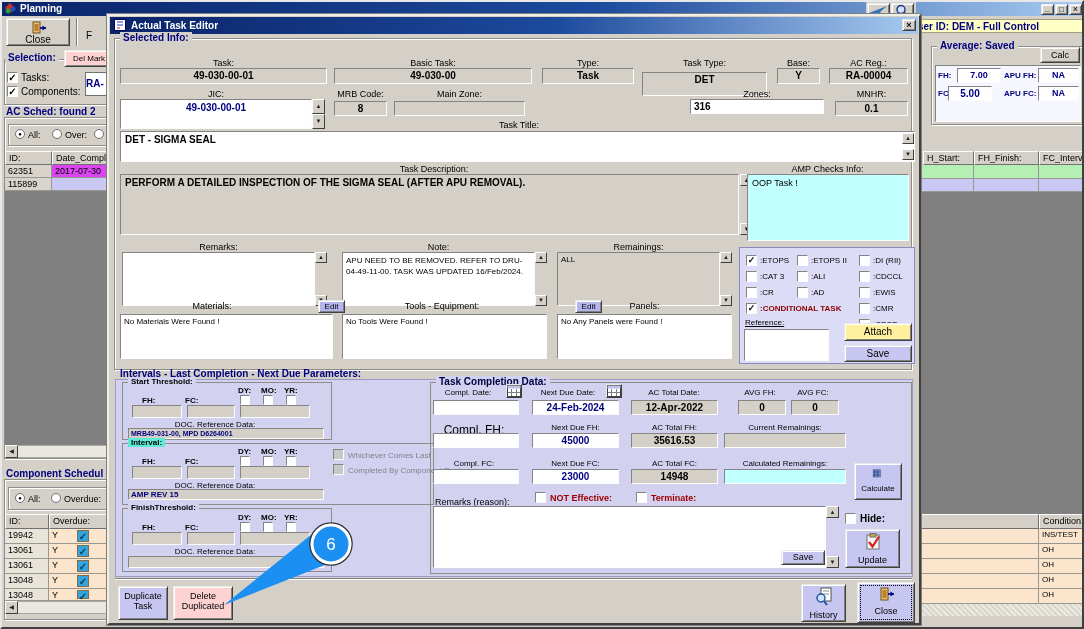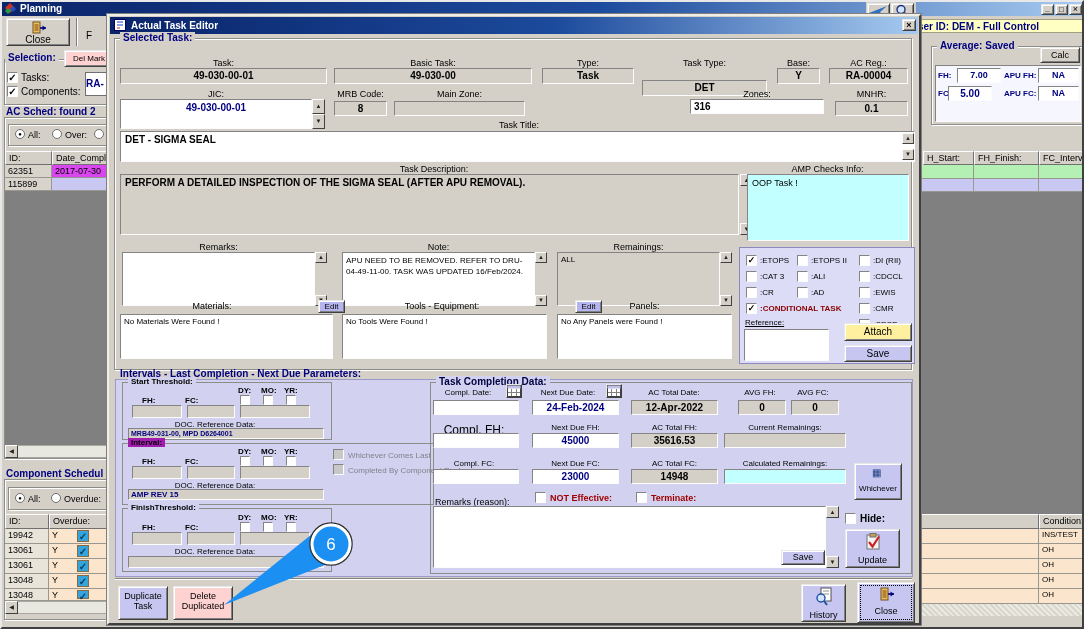--- a/index.html
+++ b/index.html
@@ -202,33 +202,33 @@
             <line x1="3" y1="3" x2="9" y2="3" stroke="#2040c0"></line>
             <line x1="3" y1="6" x2="9" y2="6" stroke="#2040c0"></line>
             <line x1="3" y1="9" x2="6" y2="9" stroke="#c03020"></line>
           </svg>
       </span>
       <span class="t" style="left:21px;top:3px;font-size:10px">Actual Task Editor</span>
     </div>
     <div class="t btn" style="left:793px;top:3px;width:14px;height:12px;font-size:9px;line-height:10px;font-weight:bold">×</div>
 
     <div class="t grp" style="left:5px;top:22px;width:798px;height:332px"></div>
-    <div class="t grplbl" style="left:11px;top:16px;font-size:10px">Selected Task:</div>
+    <div class="t grplbl" style="left:11px;top:16px;font-size:10px">Selected Info:</div>
 
     <div class="t lbl" style="left:11px;top:42px;width:207px">Task:</div>
     <div class="t lbl" style="left:225px;top:42px;width:198px">Basic Task:</div>
     <div class="t lbl" style="left:433px;top:42px;width:92px">Type:</div>
     <div class="t lbl" style="left:533px;top:42px;width:125px">Task Type:</div>
     <div class="t lbl" style="left:668px;top:42px;width:43px">Base:</div>
     <div class="t lbl" style="left:720px;top:42px;width:79px">AC Reg.:</div>
 
     <div class="t fld" style="left:11px;top:52px;width:207px;height:16px;line-height:14px">49-030-00-01</div>
     <div class="t fld" style="left:225px;top:52px;width:198px;height:16px;line-height:14px">49-030-00</div>
     <div class="t fld" style="left:433px;top:52px;width:92px;height:16px;line-height:14px">Task</div>
-    <div class="t fld" style="left:533px;top:64px;width:125px;height:16px;line-height:14px">DET</div>
+    <div class="t fld" style="left:533px;top:56px;width:125px;height:24px;line-height:14px">DET</div>
     <div class="t fld" style="left:668px;top:52px;width:43px;height:16px;line-height:14px">Y</div>
     <div class="t fld" style="left:720px;top:52px;width:79px;height:16px;line-height:14px">RA-00004</div>
 
     <div class="t lbl" style="left:11px;top:73px;width:192px">JIC:</div>
     <div class="t lbl" style="left:225px;top:73px;width:53px">MRB Code:</div>
     <div class="t lbl" style="left:285px;top:73px;width:131px">Main Zone:</div>
     <div class="t lbl" style="left:581px;top:73px;width:134px">Zones:</div>
     <div class="t lbl" style="left:726px;top:73px;width:73px">MNHR:</div>
 
     <div class="t sunk wbg" style="left:11px;top:83px;width:192px;height:30px">
@@ -347,21 +347,21 @@
     <div class="t cb" style="left:177px;top:379px;width:10px;height:10px"></div>
     <div class="t s8 b" style="left:33px;top:380px">FH:</div>
     <div class="t s8 b" style="left:76px;top:380px">FC:</div>
     <div class="t fld" style="left:23px;top:389px;width:50px;height:13px"></div>
     <div class="t fld" style="left:78px;top:389px;width:48px;height:13px"></div>
     <div class="t fld" style="left:131px;top:389px;width:70px;height:13px"></div>
     <div class="t lbl s8" style="left:51px;top:404px;width:110px;font-size:8px">DOC. Reference Data:</div>
     <div class="t fld navy" style="left:19px;top:412px;width:196px;height:11px;font-size:7px;line-height:9px;text-align:left;padding-left:2px">MRB49-031-00, MPD D6264001</div>
 
     <div class="t grp" style="left:13px;top:427px;width:312px;height:62px;box-shadow:none"></div>
-    <div class="t grplbl s8" style="left:19px;top:422px;background:#a21caf;color:#000">Interval:</div>
+    <div class="t grplbl s8" style="left:19px;top:422px;background:#5eead4;color:#000">Interval:</div>
     <div class="t s8 b" style="left:129px;top:431px">DY:</div>
     <div class="t s8 b" style="left:152px;top:431px">MO:</div>
     <div class="t s8 b" style="left:175px;top:431px">YR:</div>
     <div class="t cb" style="left:131px;top:440px;width:10px;height:10px"></div>
     <div class="t cb" style="left:154px;top:440px;width:10px;height:10px"></div>
     <div class="t cb" style="left:177px;top:440px;width:10px;height:10px"></div>
     <div class="t s8 b" style="left:33px;top:441px">FH:</div>
     <div class="t s8 b" style="left:76px;top:441px">FC:</div>
     <div class="t fld" style="left:23px;top:450px;width:50px;height:13px"></div>
     <div class="t fld" style="left:78px;top:450px;width:48px;height:13px"></div>
@@ -435,21 +435,21 @@
     <div class="t lbl s8" style="left:423px;top:443px;width:87px;font-size:8px">Next Due FC:</div>
     <div class="t lbl s8" style="left:522px;top:443px;width:87px;font-size:8px">AC Total FC:</div>
     <div class="t lbl s8" style="left:610px;top:443px;width:132px;font-size:8px">Calculated Remainings:</div>
     <div class="t fld wbg" style="left:324px;top:453px;width:86px;height:15px;line-height:13px"></div>
     <div class="t fld wbg navy" style="left:423px;top:453px;width:87px;height:15px;line-height:13px">23000</div>
     <div class="t fld" style="left:522px;top:453px;width:87px;height:15px;line-height:13px">14948</div>
     <div class="t fld cyanbg" style="left:615px;top:453px;width:122px;height:15px;line-height:13px"></div>
 
     <div class="t btn lav" style="left:745px;top:447px;width:48px;height:37px">
       <span class="t" style="left:17px;top:3px;font-size:10px;color:#204080">▦</span>
-      <span class="t" style="left:0;top:20px;width:46px;text-align:center;font-size:8px">Whichever</span>
+      <span class="t" style="left:0;top:20px;width:46px;text-align:center;font-size:8px">Calculate</span>
     </div>
 
     <div class="t s8" style="left:326px;top:481px;font-size:9px">Remarks (reason):</div>
     <div class="t cb" style="left:426px;top:476px"></div>
     <div class="t b red" style="left:441px;top:477px;font-size:9px">NOT Effective:</div>
     <div class="t cb" style="left:527px;top:476px"></div>
     <div class="t b red" style="left:542px;top:477px;font-size:9px">Terminate:</div>
 
     <div class="t sunk wbg" style="left:324px;top:490px;width:393px;height:62px"></div>
     <div class="t" style="left:717px;top:490px;width:13px;height:62px">

